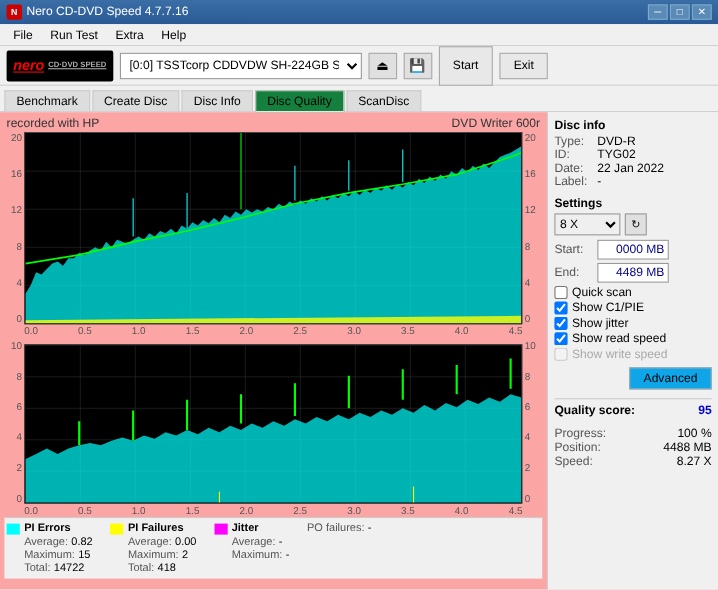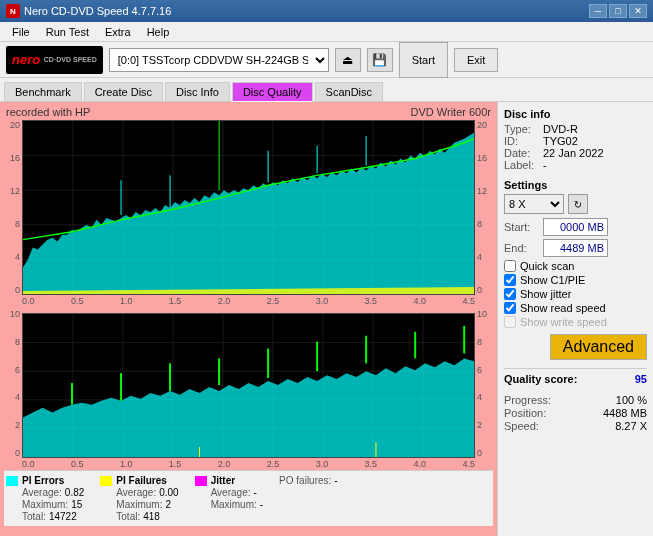--- a/index.html
+++ b/index.html
@@ -12,30 +12,30 @@
     .title-bar-buttons { display: flex; gap: 2px; }
     .title-btn { width: 18px; height: 14px; background: #5a8ab5; border: 1px solid #7aabcf; color: white; font-size: 9px; display: flex; align-items: center; justify-content: center; cursor: pointer; }
 
     
     .menu-bar { background: #f0f0f0; height: 20px; display: flex; align-items: center; padding: 0 4px; border-bottom: 1px solid #ccc; }
     .menu-item { padding: 2px 8px; font-size: 11px; cursor: pointer; height: 100%; display: flex; align-items: center; }
 
     
     .toolbar { background: #f0f0f0; height: 36px; display: flex; align-items: center; padding: 2px 6px; gap: 6px; border-bottom: 1px solid #ccc; }
     .nero-logo { background: black; color: white; padding: 2px 6px; font-size: 13px; font-weight: bold; font-style: italic; border-radius: 2px; height: 28px; display: flex; align-items: center; }
-    .nero-logo span { color: #c00; }
+    .nero-logo span { color: #c00; text-decoration: underline; }
     .drive-select { width: 220px; height: 24px; font-size: 11px; border: 1px solid #999; background: white; padding: 0 4px; }
     .toolbar-icon-btn { width: 26px; height: 24px; background: #e0e0e0; border: 1px solid #aaa; display: flex; align-items: center; justify-content: center; cursor: pointer; font-size: 12px; }
     .start-btn { background: #e8e8e8; border: 1px solid #aaa; height: 36px; padding: 0 12px; font-size: 11px; cursor: pointer; }
     .exit-btn { background: #e8e8e8; border: 1px solid #aaa; height: 24px; padding: 0 12px; font-size: 11px; cursor: pointer; }
 
     
     .tabs { background: #f0f0f0; display: flex; padding: 4px 4px 0; border-bottom: 1px solid #ccc; height: 24px; }
     .tab { padding: 2px 10px; border: 1px solid #ccc; border-bottom: none; background: #ddd; font-size: 11px; cursor: pointer; margin-right: 2px; display: flex; align-items: center; }
-    .tab.active { background: #d946ef; border-bottom: 1px solid #f8f8f8; margin-bottom: -1px; z-index: 1; }
+    .tab.active { background: #15803d; border-bottom: 1px solid #f8f8f8; margin-bottom: -1px; z-index: 1; }
 
     
     .main-content { display: flex; height: calc(536px - 22px - 20px - 36px - 24px); background: #f8f8f8; }
     
     
     .chart-area { flex: 1; padding: 4px; background: #fca5a5; border-right: 1px solid #ccc; display: flex; flex-direction: column; position: relative; overflow: hidden; }
     
     .chart-header { display: flex; justify-content: space-between; font-size: 11px; color: #333; padding: 0 2px 2px; }
     
     
@@ -73,21 +73,21 @@
     .speed-select { width: 60px; height: 20px; font-size: 11px; border: 1px solid #999; }
     .refresh-btn { width: 20px; height: 20px; background: #e0e0e0; border: 1px solid #999; font-size: 10px; display: flex; align-items: center; justify-content: center; cursor: pointer; }
     
     .mb-row { display: flex; gap: 4px; align-items: center; margin-bottom: 3px; }
     .mb-label { min-width: 35px; color: #555; }
     .mb-input { width: 65px; height: 18px; border: 1px solid #999; font-size: 11px; padding: 0 3px; background: white; color: #00008b; text-align: right; }
     
     .checkbox-row { display: flex; align-items: center; gap: 4px; margin: 2px 0; font-size: 11px; }
     .checkbox-row input[type=checkbox] { width: 12px; height: 12px; }
     
-    .advanced-btn { background: #eab308; border: 1px solid #aaa; padding: 3px 12px; font-size: 16px; cursor: pointer; margin-top: 4px; align-self: flex-end; }
+    .advanced-btn { background: #0ea5e9; border: 1px solid #aaa; padding: 3px 12px; font-size: 11px; cursor: pointer; margin-top: 4px; align-self: flex-end; }
     
     .quality-score-row { display: flex; justify-content: space-between; font-size: 11px; font-weight: bold; margin-top: 4px; padding-top: 4px; border-top: 1px solid #ccc; }
     
     .progress-section { margin-top: 4px; font-size: 11px; }
     .prog-row { display: flex; justify-content: space-between; margin: 1px 0; }
     .prog-label { color: #555; }
     .prog-value { }
   </style>
 </head>
 <body>

